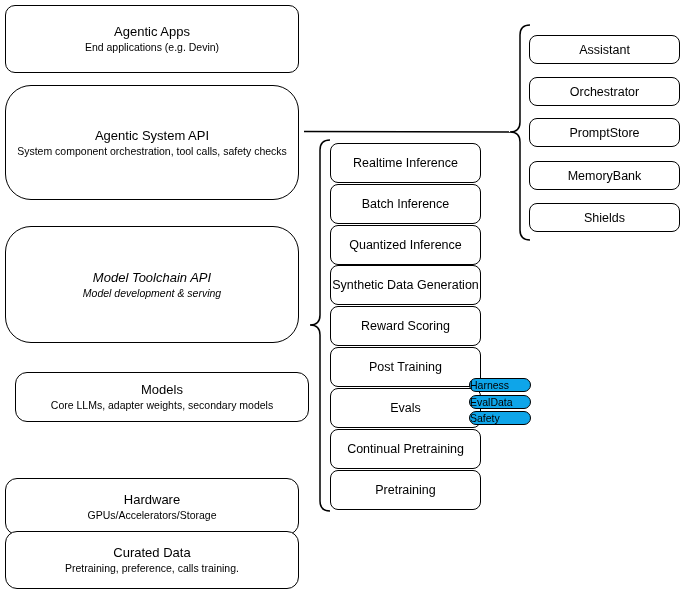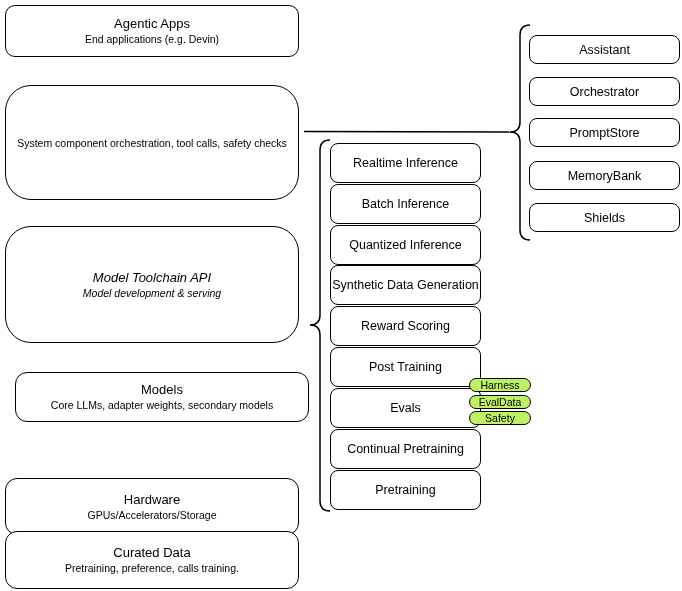--- a/index.html
+++ b/index.html
@@ -45,28 +45,27 @@
     font-size: 12.5px;
     border-radius: 8px;
     left: 529px;
     width: 151px;
     height: 29px;
   }
   .pill {
     position: absolute;
     box-sizing: border-box;
     border: 1.5px solid #000000;
-    background: #bef264;
+    background: #0ea5e9;
     border-radius: 8px;
     left: 469px;
     width: 62px;
     height: 14px;
     display: flex;
     align-items: center;
-    justify-content: center;
     font-size: 10.5px;
     line-height: 12px;
     z-index: 5;
   }
   .overlay {
     position: absolute;
     left: 0;
     top: 0;
     z-index: 1;
     pointer-events: none;
@@ -74,26 +73,27 @@
 </style>
 </head>
 <body>
 
 <svg class="overlay" width="682" height="591" viewBox="0 0 682 591">
   <path d="M 304 131.5 L 510 132" stroke="#000000" stroke-width="1.5" fill="none"></path>
   <path d="M 330 140 Q 320 140 320 150 L 320 315 Q 320 325 310 325 Q 320 325 320 335 L 320 501 Q 320 511 330 511" stroke="#000000" stroke-width="1.5" fill="none"></path>
   <path d="M 530 25 Q 520 25 520 35 L 520 122 Q 520 132 510 132 Q 520 132 520 142 L 520 230 Q 520 240 530 240" stroke="#000000" stroke-width="1.5" fill="none"></path>
 </svg>
 
-<div class="node stack-box" style="left:5px; top:5px; width:294px; height:52px; border-radius:10px;">
+<div class="node stack-box" style="left:5px; top:5px; width:294px; height:68px; border-radius:10px;">
   <div class="title">Agentic Apps</div>
   <div class="subtitle">End applications (e.g. Devin)</div>
 </div>
 
 <div class="node stack-box" style="left:5px; top:85px; width:294px; height:115px; border-radius:26px;">
+  <div class="title">Agentic System API</div>
   <div class="subtitle">System component orchestration, tool calls, safety checks</div>
 </div>
 
 <div class="node stack-box" style="left:5px; top:226px; width:294px; height:117px; border-radius:26px;font-style:italic;">
   <div class="title">Model Toolchain API</div>
   <div class="subtitle">Model development &amp; serving</div>
 </div>
 
 <div class="node stack-box" style="left:15px; top:372px; width:294px; height:50px; border-radius:12px;">
   <div class="title">Models</div>

